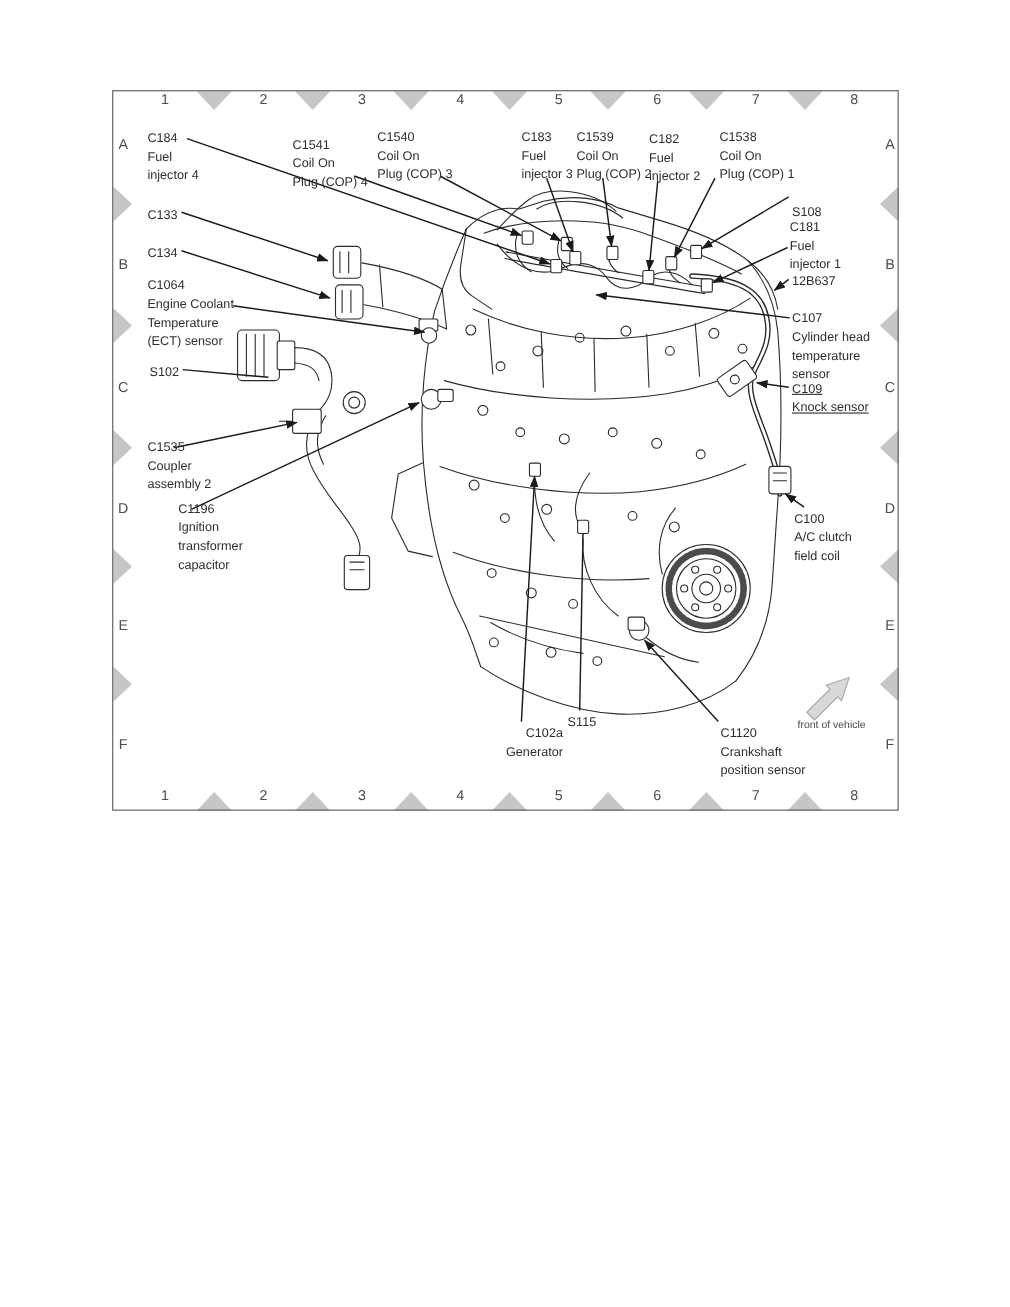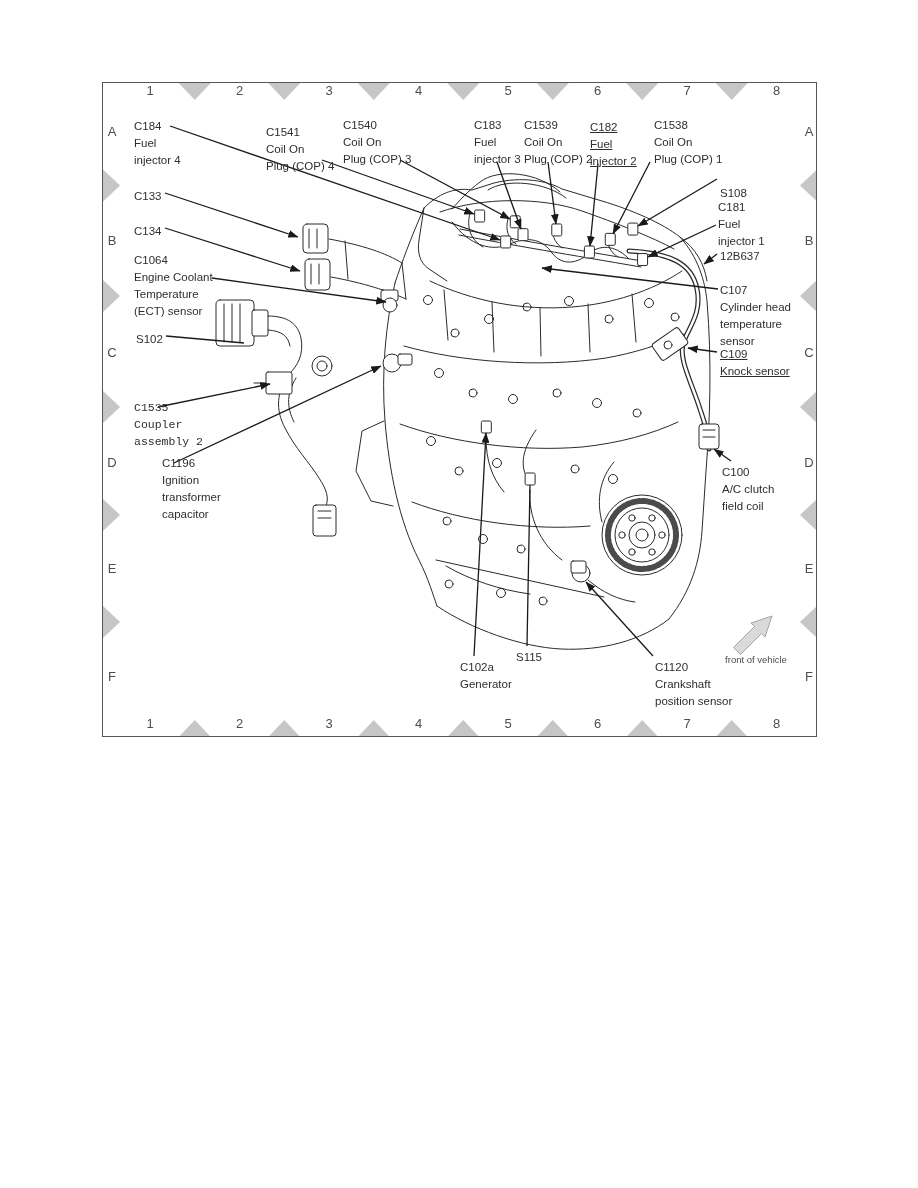--- a/index.html
+++ b/index.html
@@ -283,21 +283,21 @@
       <div class="callout" style="left: 474px; top: 117px;">
         <div>C183</div>
         <div>Fuel</div>
         <div>injector 3</div>
       </div>
       <div class="callout" style="left: 524px; top: 117px;">
         <div>C1539</div>
         <div>Coil On</div>
         <div>Plug (COP) 2</div>
       </div>
-      <div class="callout" style="left: 590px; top: 119px; text-decoration: underline;">
+      <div class="callout" style="left: 590px; top: 119px;">
         <div>C182</div>
         <div>Fuel</div>
         <div>injector 2</div>
       </div>
       <div class="callout" style="left: 654px; top: 117px;">
         <div>C1538</div>
         <div>Coil On</div>
         <div>Plug (COP) 1</div>
       </div>
       <div class="callout" style="left: 720px; top: 171px; margin-top: 14px;">
@@ -334,32 +334,32 @@
       </div>
       <div class="callout" style="left: 134px; top: 252px;">
         <div>C1064</div>
         <div>Engine Coolant</div>
         <div>Temperature</div>
         <div>(ECT) sensor</div>
       </div>
       <div class="callout" style="left: 136px; top: 331px;">
         <div>S102</div>
       </div>
-      <div class="callout" style="left: 134px; top: 399px; font-family: Liberation Mono, monospace;">
+      <div class="callout" style="left: 134px; top: 399px;">
         <div>C1535</div>
         <div>Coupler</div>
         <div>assembly 2</div>
       </div>
       <div class="callout" style="left: 134px; top: 455px; margin-left: 28px;">
         <div>C1196</div>
         <div>Ignition</div>
         <div>transformer</div>
         <div>capacitor</div>
       </div>
-      <div class="callout" style="left: 460px; top: 659px;">
+      <div class="callout" style="left: 460px; top: 659px; text-align: right;">
         <div>C102a</div>
         <div>Generator</div>
       </div>
       <div class="callout" style="left: 516px; top: 649px;">
         <div>S115</div>
       </div>
       <div class="callout" style="left: 655px; top: 659px;">
         <div>C1120</div>
         <div>Crankshaft</div>
         <div>position sensor</div>

